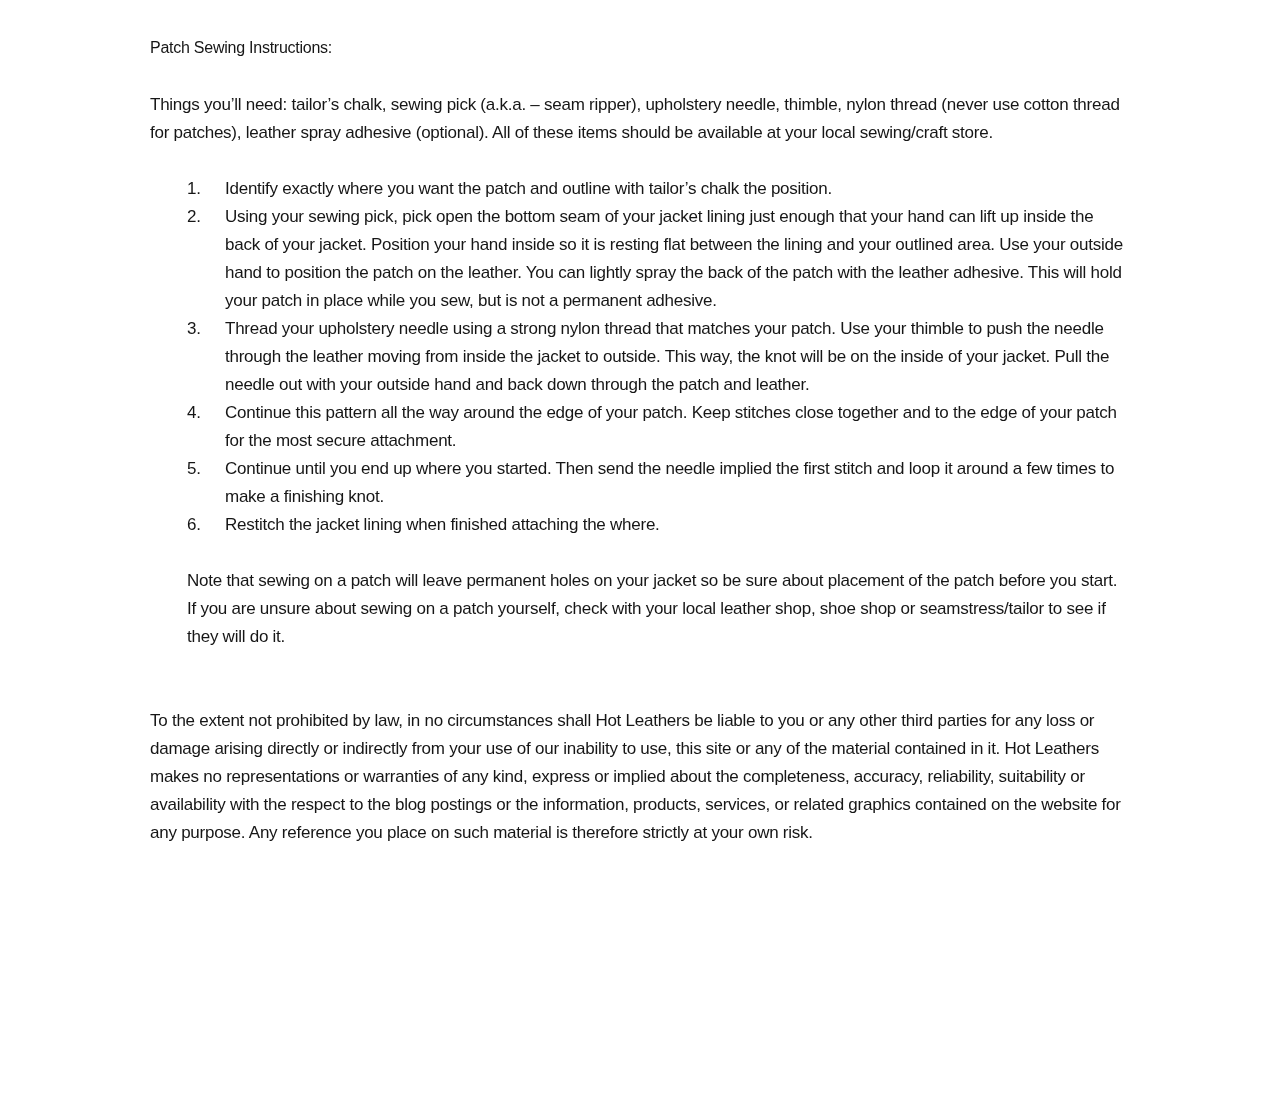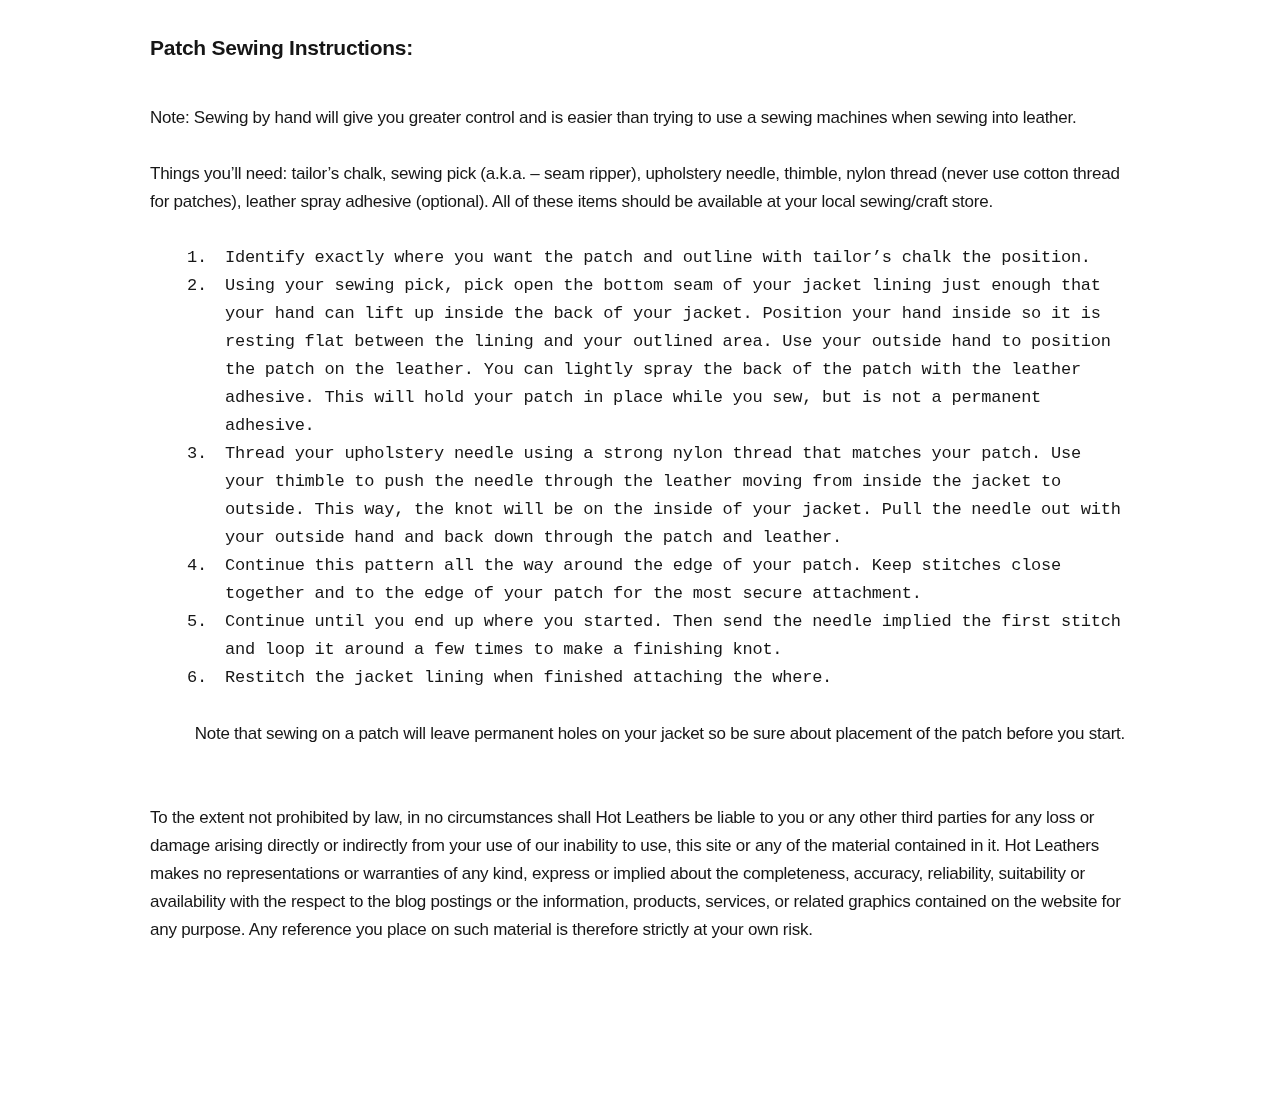--- a/index.html
+++ b/index.html
@@ -14,77 +14,75 @@
     box-sizing: border-box;
     padding: 34px 150px 0 150px;
     color: #161616;
     font-family: "Liberation Sans", sans-serif;
     font-size: 17px;
     line-height: 28px;
     letter-spacing: -0.25px;
     overflow: hidden;
   }
   .doc-title {
-    font-size: 21px;
-    font-weight: 700;
-    margin: 0 0 42px 0;
+    font-size: 16px;
+    font-weight: 400;
+    margin: 0 0 29px 0;
     line-height: 28px;
   }
   .para {
     margin: 28px 0 0 0;
   }
   .para:first-of-type {
     margin-top: 0;
   }
   ol.steps {
     counter-reset: step;
     list-style: none;
     margin: 28px 0 0 0;
     padding: 0 0 0 75px;
   }
   ol.steps li {
     counter-increment: step;
     position: relative;
-    font-family: Liberation Mono, monospace;
   }
   ol.steps li::before {
     content: counter(step) ".";
     position: absolute;
     left: -38px;
   }
   .notes-block {
     margin: 28px 0 0 37px;
-    text-align: right;
   }
   .notes-block p {
     margin: 0;
   }
   .disclaimer {
     margin: 56px 0 16px 0;
   }
 </style>
 </head>
 <body>
 
 <div class="page">
 
   <h1 class="doc-title">Patch Sewing Instructions:</h1>
 
-  <p class="para">Note: Sewing by hand will give you greater control and is easier than trying to use a sewing machines when sewing into leather.</p>
 
   <p class="para">Things you’ll need: tailor’s chalk, sewing pick (a.k.a. – seam ripper), upholstery needle, thimble, nylon thread (never use cotton thread for patches), leather spray adhesive (optional). All of these items should be available at your local sewing/craft store.</p>
 
   <ol class="steps">
     <li>Identify exactly where you want the patch and outline with tailor’s chalk the position.</li>
     <li>Using your sewing pick, pick open the bottom seam of your jacket lining just enough that your hand can lift up inside the back of your jacket. Position your hand inside so it is resting flat between the lining and your outlined area. Use your outside hand to position the patch on the leather. You can lightly spray the back of the patch with the leather adhesive. This will hold your patch in place while you sew, but is not a permanent adhesive.</li>
     <li>Thread your upholstery needle using a strong nylon thread that matches your patch. Use your thimble to push the needle through the leather moving from inside the jacket to outside. This way, the knot will be on the inside of your jacket. Pull the needle out with your outside hand and back down through the patch and leather.</li>
     <li>Continue this pattern all the way around  the edge of your patch. Keep stitches close together and to the edge of your patch for the most secure attachment.</li>
     <li>Continue until you end up where you started. Then send the needle implied the first stitch and loop it around a few times to make a finishing knot.</li>
     <li>Restitch the jacket lining when finished attaching the where.</li>
   </ol>
 
   <div class="notes-block">
     <p>Note that sewing on a patch will leave permanent holes on your jacket so be sure about placement of the patch before you start.</p>
+    <p>If you are unsure about sewing on a patch yourself, check with your local leather shop, shoe shop or seamstress/tailor to see if they will do it.</p>
   </div>
 
   <p class="disclaimer">To the extent not prohibited by law, in no circumstances shall Hot Leathers be liable to you or any other third parties for any loss or damage arising directly or indirectly from your use of our inability to use, this site or any of the material contained in it. Hot Leathers makes no representations or warranties of any kind, express or implied about the completeness, accuracy, reliability, suitability or availability with the respect to the blog postings or the information, products, services, or related graphics contained on the website for any purpose. Any reference you place on such material is therefore strictly at your own risk.</p>
 
 </div>
 
 </body></html>

